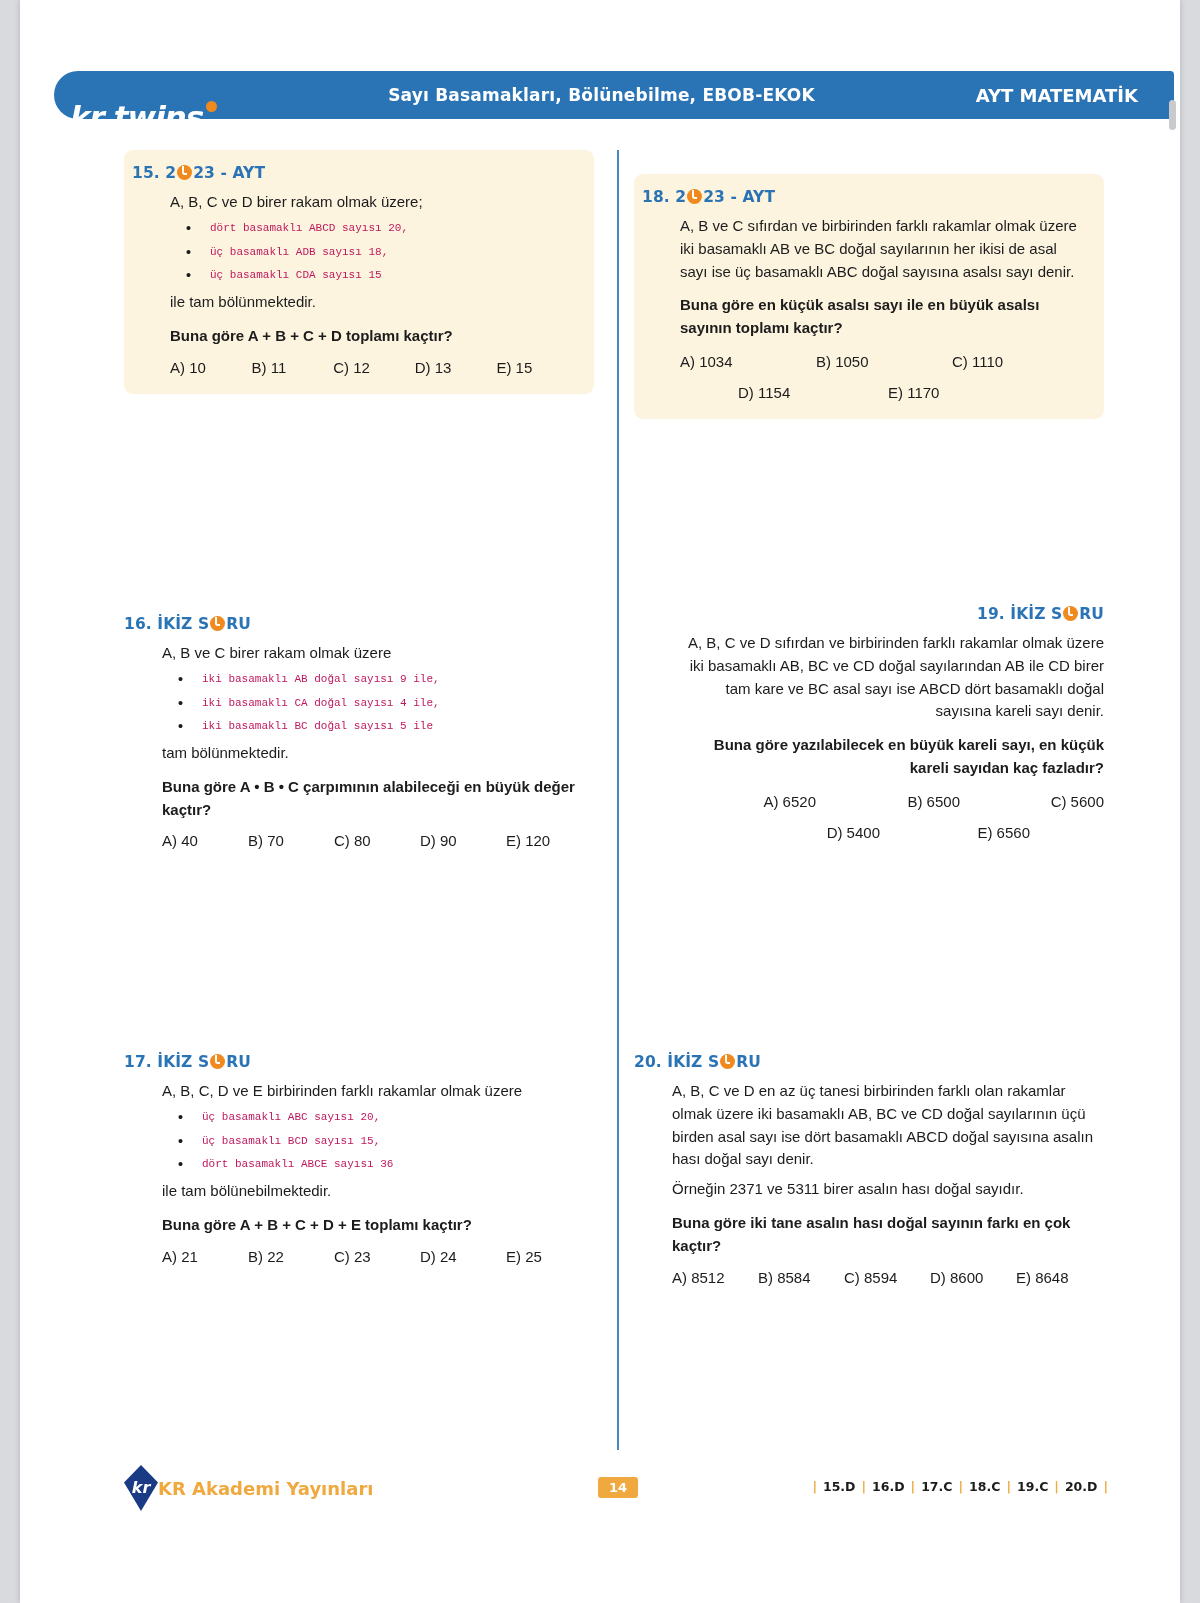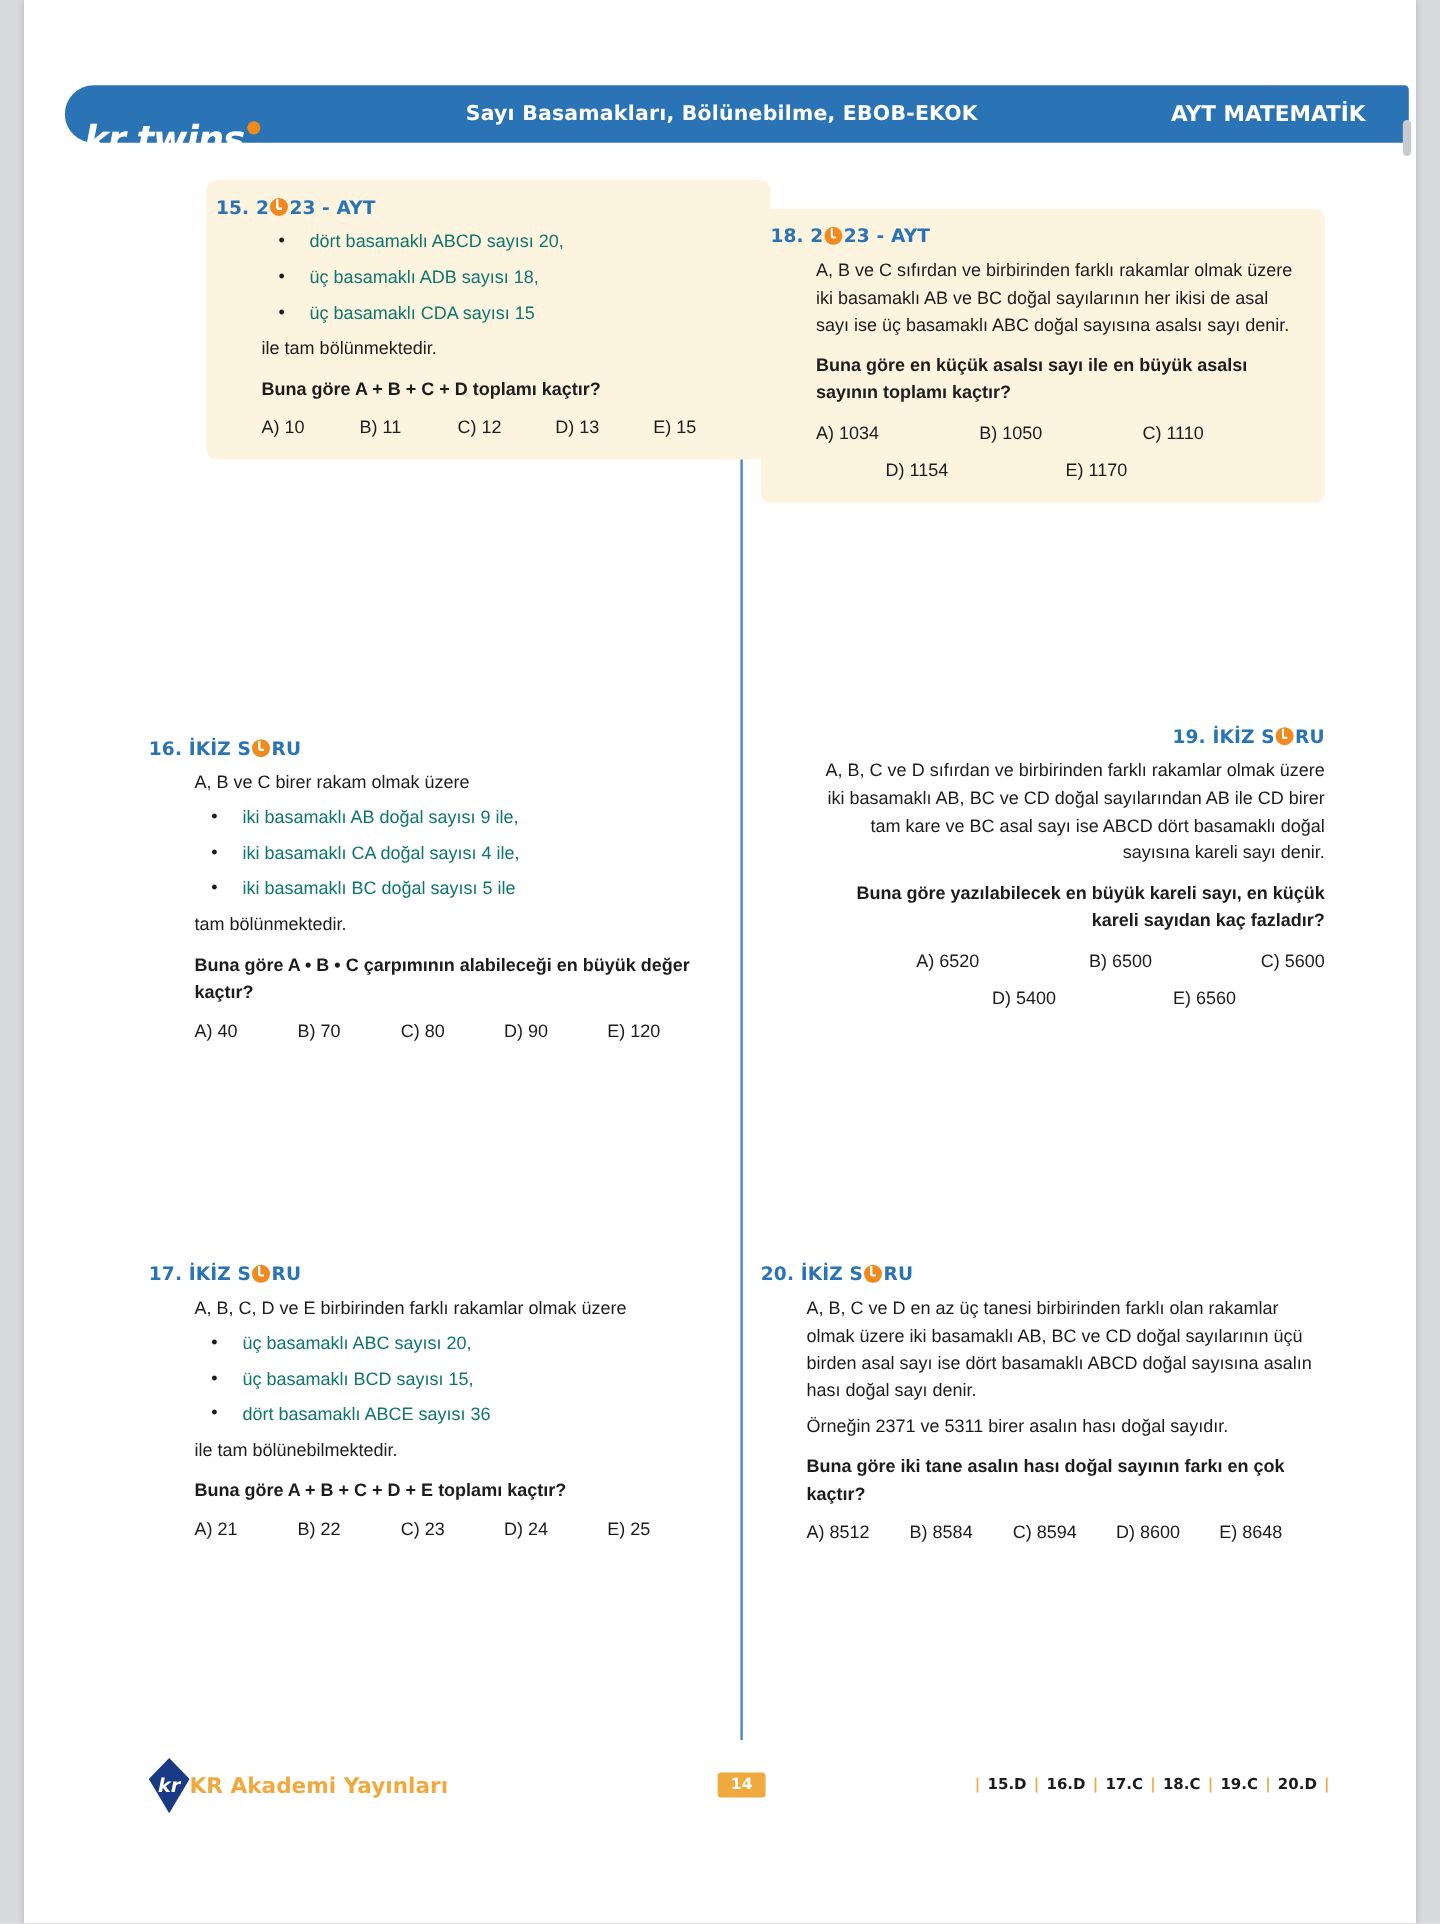--- a/index.html
+++ b/index.html
@@ -112,24 +112,25 @@
     font-size: 15px;
     color: #1c1c1c;
     line-height: 1.52;
     font-family: "Liberation Sans", sans-serif;
   }
   .line.bold { font-weight: bold; }
   .bullets { list-style: none; margin: 6px 0 6px 0; }
   .bullets li {
     position: relative;
     padding-left: 40px;
-    font-size: 15px;
+    font-size: 11px;
     line-height: 1.52;
     margin-bottom: 7px;
-    color: #0f766e;
+    color: #be185d;
+    font-family: Liberation Mono, monospace;
   }
   .bullets li::before {
     content: "\2022";
     position: absolute;
     left: 14px; top: -1px;
     font-size: 15px;
     color: #1c1c1c;
   }
   .spacer-6 { height: 7px; }
   .spacer-10 { height: 11px; }
@@ -214,23 +215,24 @@
       <div class="logo-dot"></div>
     </div>
     <div class="header-title">Sayı Basamakları, Bölünebilme, EBOB-EKOK</div>
     <div class="header-subject">AYT MATEMATİK</div>
   </div>
   <div class="scroll-nub"></div>
 
   <div class="divider"></div>
 
   <div id="questions-root">
-      <div class="q boxed" style="left: 104px; top: 150px; margin-left: 48px;">
+      <div class="q boxed" style="left: 104px; top: 150px;">
         <div class="q-head"><span class="num">15.</span> <span>2</span><span class="oglyph"><span class="disc"></span><span class="hook"></span></span><span>23 - AYT</span></div>
         <div class="q-body">
+          <div class="line">A, B, C ve D birer rakam olmak üzere;</div>
           <ul class="bullets">
             <li>dört basamaklı ABCD sayısı 20,</li>
             <li>üç basamaklı ADB sayısı 18,</li>
             <li>üç basamaklı CDA sayısı 15</li>
           </ul>
           <div class="line">ile tam bölünmektedir.</div>
           <div class="spacer-10"></div>
           <div class="line bold">Buna göre A + B + C + D toplamı kaçtır?</div>
           <div class="opts five">
             <span>A) 10</span>

